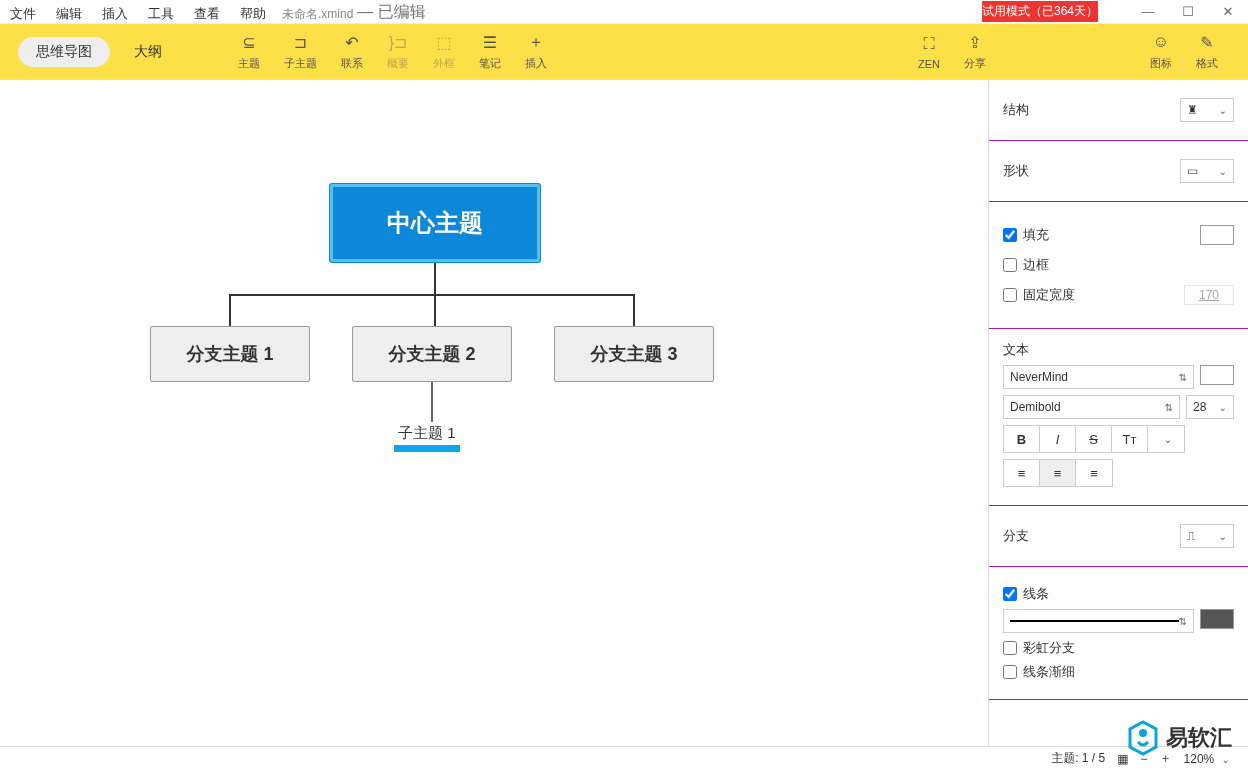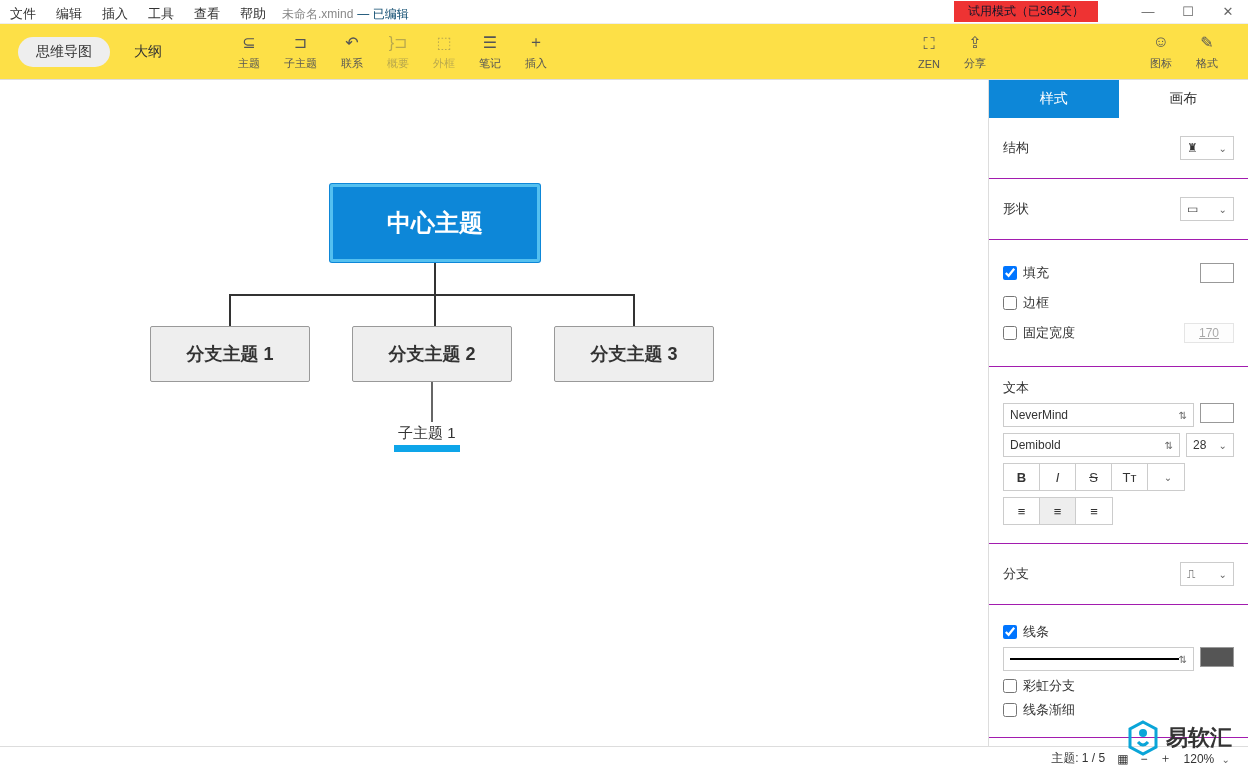--- a/index.html
+++ b/index.html
@@ -2,23 +2,23 @@
 <html><head>
 <meta charset="utf-8">
 <style>
 * { box-sizing: border-box; margin: 0; padding: 0; font-family: "Microsoft YaHei", sans-serif; }
 body { width: 1248px; height: 770px; overflow: hidden; background: #fff; font-size: 13px; color: #333; position: relative; }
 
 
 .titlebar { height: 24px; display: flex; align-items: flex-end; background: #fff; border-bottom: 1px solid #eee; }
 .menu-item { padding: 0 10px; cursor: pointer; font-size: 13px; }
 .doc-title { margin-left: 6px; color: #888; font-size: 12px; }
-.doc-status { margin-left: 4px; color: #0c4a6e; font-size: 12px; }
+.doc-status { margin-left: 4px; color: #737373; font-size: 16px; }
 .titlebar-right { margin-left: auto; display: flex; align-items: center; }
-.trial-badge { background: #e33; color: #0f172a; font-size: 12px; padding: 2px 14px; margin-right: 30px; }
+.trial-badge { background: #e33; color: #ffffff; font-size: 12px; padding: 2px 0; margin-right: 30px; }
 .win-btn { width: 40px; height: 24px; display: flex; align-items: center; justify-content: center; cursor: pointer; color: #666; }
 
 
 .toolbar { height: 56px; display: flex; align-items: center; padding: 0 18px; border-bottom: 1px solid #ddd; background: #fde047; }
 .view-tab { padding: 6px 18px; border-radius: 18px; font-size: 14px; cursor: pointer; margin-right: 6px; }
 .view-tab.active { background: #eee; font-weight: 500; }
 .tool-group { display: flex; margin-left: 40px; gap: 0; }
 .tool-btn { display: flex; flex-direction: column; align-items: center; padding: 4px 12px; cursor: pointer; font-size: 11px; color: #555; gap: 4px; }
 .tool-btn .ico { height: 20px; display: flex; align-items: center; justify-content: center; font-size: 16px; }
 .tool-btn.disabled { opacity: 0.4; }
@@ -156,24 +156,20 @@
       <path d="M432 302 L432 342" stroke="#333" fill="none" stroke-width="1.5"></path>
     </svg>
     <div class="node center-node">中心主题</div>
     <div class="node branch b1">分支主题 1</div>
     <div class="node branch b2">分支主题 2</div>
     <div class="node branch b3">分支主题 3</div>
     <div class="sub">子主题 1</div>
   </div>
 
   <div class="sidepanel">
-    <div class="sp-tabs">
-      <div class="sp-tab active">样式</div>
-      <div class="sp-tab">画布</div>
-    </div>
 
     <div class="sp-section">
       <div class="sp-row">
         <span class="sp-label">结构</span>
         <div class="sp-sel">
             <span>♜</span>
             <span class="caret">⌄</span>
           </div>
       </div>
     </div>

